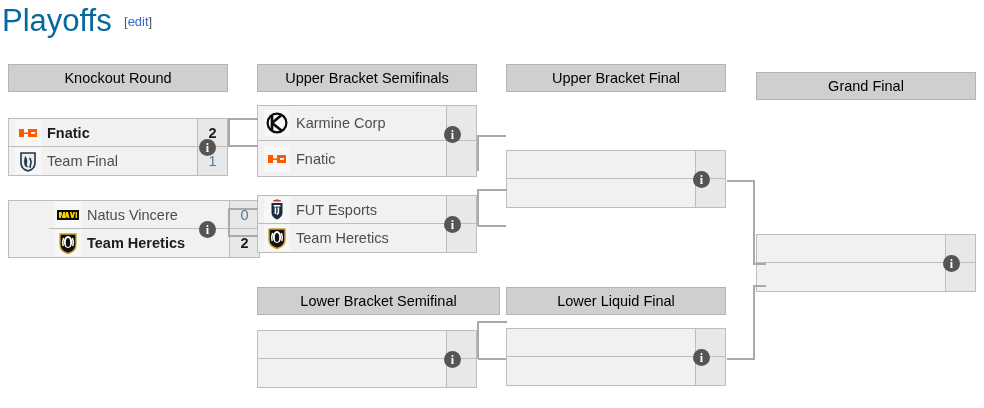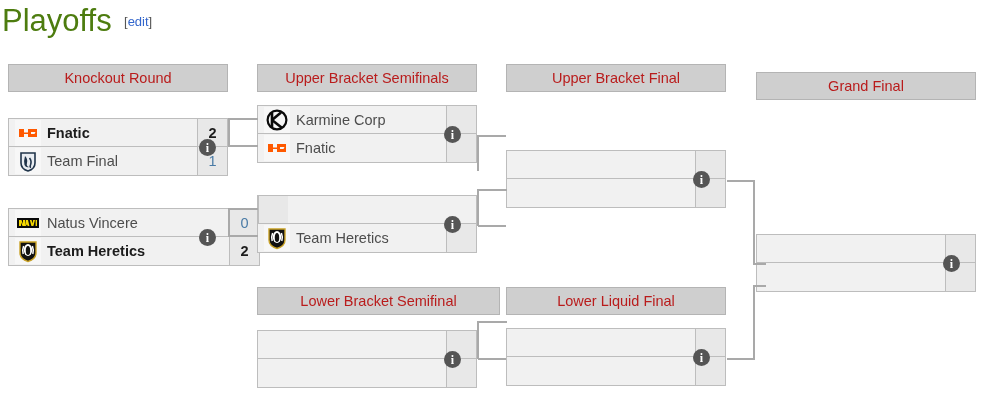--- a/index.html
+++ b/index.html
@@ -10,21 +10,21 @@
     overflow:hidden;
     position:relative;
     color:#222;
   }
   #root{position:relative;width:984px;height:408px;}
 
   
   .page-title{
     position:absolute;left:2px;top:2px;
     font-size:31px;line-height:38px;
-    color:#4d7c0f;
+    color:#0369a1;
     font-weight:400;
     letter-spacing:0px;
     white-space:nowrap;
   }
   .edit-link{
     position:absolute;left:124px;top:14px;
     font-size:13px;line-height:16px;
     color:#555;
     white-space:nowrap;
   }
@@ -33,21 +33,21 @@
 
   
   .round-header{
     position:absolute;
     height:28px;
     background:#cfcfcf;
     border:1px solid #b4b4b4;
     box-sizing:border-box;
     display:flex;align-items:center;justify-content:center;
     font-size:14.5px;
-    color:#b91c1c;
+    color:#000000;
     white-space:nowrap;
   }
 
   
   .match{
     position:absolute;
     box-sizing:border-box;
     border:1px solid #bdbdbd;
     background:#f1f1f1;
     display:flex;flex-direction:column;
@@ -194,21 +194,21 @@
               <path d="M14.5 10 Q17 13 15.5 17 Q14.5 19 16 19.5" stroke="#20344a" stroke-width="1.6" fill="none"></path>
             </svg>
         </span>
         <span class="team-name">Team Final</span>
       </div>
       <div class="score">1</div>
     </div>
     <div class="info-badge" style="left:190px;top:20px;">i</div>
   </div>
 
-  <div class="match" style="left:8px;top:208px;width:252px;height:58px;">
+  <div class="match" style="left:8px;top:200px;width:252px;height:58px;padding-left:40px;">
     <div class="match-row top">
       <div class="opp">
         <span class="logo">
           <svg viewBox="0 0 26 26">
               <rect width="26" height="26" fill="#f7f7f7"></rect>
               <path d="M2 8 L24 8 L24 18 L2 18 Z" fill="#0a0a0a"></path>
               <path d="M4 10 L6.5 10 L8 14 L8 10 L10 10 L10 16 L7.5 16 L6 12.5 L6 16 L4 16 Z" fill="#f5d800"></path>
               <path d="M10.8 10 L13 10 L14.4 16 L12.6 16 L12.3 14.8 L11.4 14.8 L11.1 16 L10 16 Z" fill="#f5d800"></path>
               <path d="M14.8 10 L16.6 10 L17.4 13.6 L18.2 10 L20 10 L18.4 16 L16.4 16 Z" fill="#f5d800"></path>
               <path d="M20.6 10 L22 10 L22 16 L20.6 16 Z" fill="#f5d800"></path>
@@ -230,21 +230,21 @@
               <path d="M17.4 8 Q19 12 17.8 16" stroke="#ffffff" stroke-width="1.5" fill="none"></path>
             </svg>
         </span>
         <span class="team-name win">Team Heretics</span>
       </div>
       <div class="score win">2</div>
     </div>
     <div class="info-badge" style="left:190px;top:20px;">i</div>
   </div>
 
-  <div class="match" style="left:257px;top:105px;width:220px;height:58px;">
+  <div class="match" style="left:257px;top:105px;width:220px;height:72px;">
     <div class="match-row top">
       <div class="opp">
         <span class="logo">
           <svg viewBox="0 0 26 26">
               <rect width="26" height="26" fill="#f7f7f7"></rect>
               <circle cx="13" cy="13" r="9.4" fill="none" stroke="#0b0b0b" stroke-width="2.2"></circle>
               <path d="M8 5.5 L8 20.5" stroke="#0b0b0b" stroke-width="2.6"></path>
               <path d="M8 13 L17 5.5" stroke="#0b0b0b" stroke-width="2.6"></path>
               <path d="M8 13 L17.5 20.5" stroke="#0b0b0b" stroke-width="2.6"></path>
             </svg>
@@ -265,20 +265,33 @@
         </span>
         <span class="team-name">Fnatic</span>
       </div>
       <div class="score"></div>
     </div>
     <div class="info-badge" style="left:186px;top:20px;">i</div>
   </div>
 
   <div class="match" style="left:257px;top:195px;width:220px;height:58px;">
     <div class="match-row top">
+      <div class="opp">
+        <span class="logo">
+          <svg viewBox="0 0 26 26">
+              <rect width="26" height="26" fill="#f7f7f7"></rect>
+              <path d="M9 3.5 L13 2.2 L17 3.5 L17 4.6 L9 4.6 Z" fill="#c0392b"></path>
+              <path d="M7.5 6 L18.5 6 L18.5 15.5 Q18.5 20 13 22.5 Q7.5 20 7.5 15.5 Z" fill="#1b2a41"></path>
+              <path d="M9.6 8 L16.4 8 L16.4 9.6 L9.6 9.6 Z" fill="#ffffff"></path>
+              <path d="M10.6 10.4 L12.2 10.4 L12.2 17 L10.6 17 Z" fill="#ffffff"></path>
+              <path d="M13.6 10.4 L15.2 10.4 L15.2 15 Q15.2 17.6 12.8 18.4 L12.8 16.6 Q13.6 16.2 13.6 15 Z" fill="#ffffff"></path>
+            </svg>
+        </span>
+        <span class="team-name">FUT Esports</span>
+      </div>
       <div class="score"></div>
     </div>
     <div class="match-row">
       <div class="opp">
         <span class="logo">
           <svg viewBox="0 0 26 26">
               <rect width="26" height="26" fill="#f7f7f7"></rect>
               <path d="M5 4 L21 4 L21 15 Q21 21 13 23.5 Q5 21 5 15 Z" fill="#111111" stroke="#c9a227" stroke-width="1.4"></path>
               <ellipse cx="13" cy="12" rx="4.2" ry="6" fill="#ffffff"></ellipse>
               <ellipse cx="13" cy="12.5" rx="2.2" ry="4.6" fill="#111111"></ellipse>

